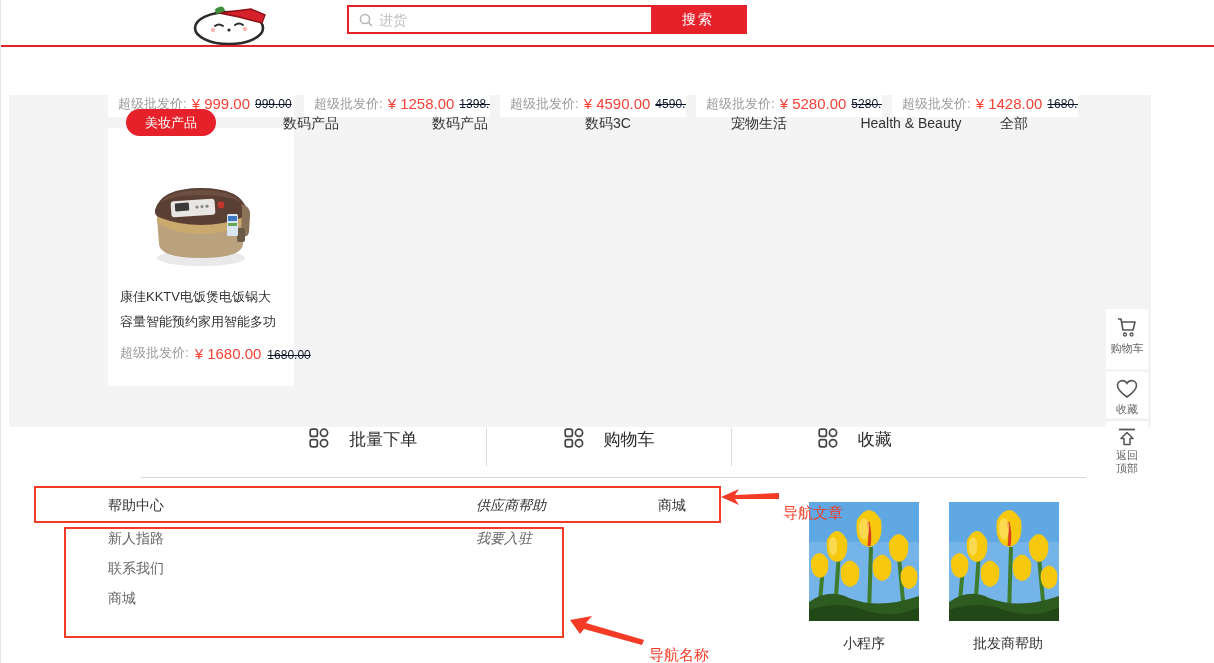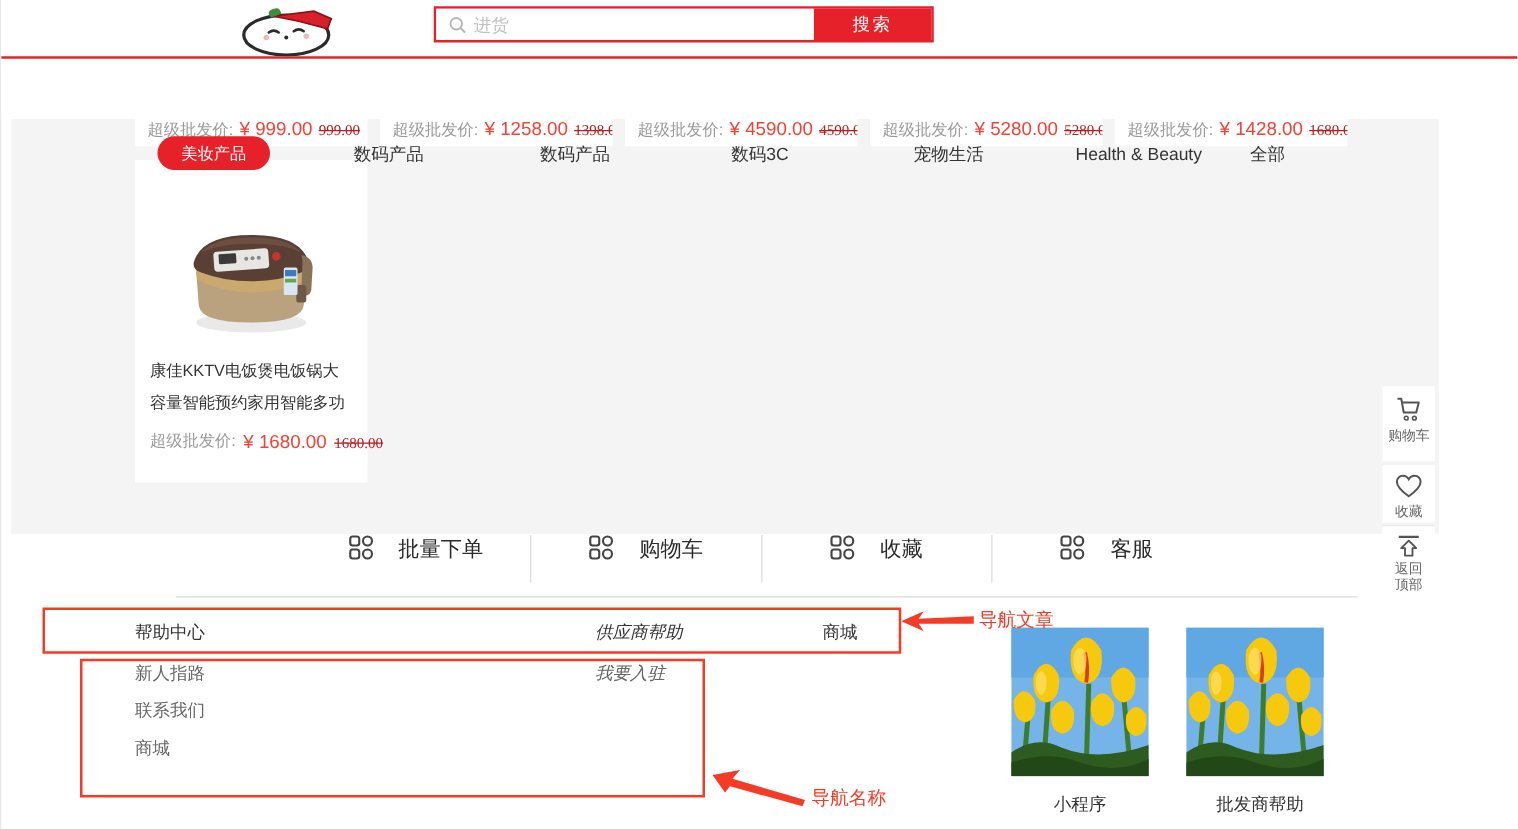--- a/index.html
+++ b/index.html
@@ -28,21 +28,21 @@
               cursor:pointer; white-space:nowrap; }
   .nav-pill { position:absolute; left:125px; top:60px; height:27px; line-height:27px; padding:0 19px;
               background:#e7212a; color:#fff; font-size:13px; border-radius:14px; cursor:pointer; }
 
   
   .band { position:absolute; top:95px; left:8px; width:1142px; height:332px; background:#f4f4f5; }
   .pcard { position:absolute; top:95px; width:186px; height:22px; background:#fff; overflow:hidden;
            display:flex; align-items:flex-start; gap:5px; padding-left:10px; white-space:nowrap; }
   .plabel { color:#9b9b9b; font-size:13px; }
   .pval { color:#f44336; font-size:15px; }
-  .pold { color:#b91c1c; font-size:12px; text-decoration:line-through; padding-top:2px;font-family:Liberation Serif, serif; }
+  .pold { color:#0f172a; font-size:12px; text-decoration:line-through; padding-top:2px; }
 
   .fcard { position:absolute; left:107px; top:128px; width:186px; height:258px; background:#fff; }
   .fimg { margin:38px auto 0; width:120px; height:104px; display:block; }
   .ftitle { margin:14px 12px 0; font-size:13px; color:#333; line-height:25px; height:50px; overflow:hidden; }
   .fprice { margin:10px 12px 0; display:flex; gap:6px; align-items:flex-end; white-space:nowrap; }
 
   
   .tool { position:absolute; left:1105px; width:42px; background:#fff; text-align:center;
           color:#666; font-size:11px; cursor:pointer; }
   .tool svg { display:block; margin:6px auto 2px; }
@@ -61,21 +61,21 @@
   .fcol { position:absolute; top:497px; width:170px; font-size:14px; }
   .fcol .hd { color:#333; cursor:pointer; }
   .fcol .it { color:#666; margin-top:16px; line-height:14px; cursor:pointer; }
   .fcol .it:first-of-type { margin-top:25px; }
   .col1 { left:107px; } .col2 { left:280px; } .col3 { left:475px;font-style:italic; } .col4 { left:657px; }
 
   
   .redbox { position:absolute; border:2px solid #f43b26; z-index:8; pointer-events:none; }
   .rb1 { left:33px; top:486px; width:687px; height:37px; }
   .rb2 { left:63px; top:527px; width:500px; height:111px; }
-  .annlabel { position:absolute; color:#f43b26; font-size:15px; z-index:9; }
+  .annlabel { position:absolute; color:#f43b26; font-size:15px; z-index:9;margin-top:17px; }
   .al1 { left:782px; top:487px; }
   .al2 { left:648px; top:629px; }
   .arrow { position:absolute; z-index:9; }
   .ar1 { left:720px; top:489px; }
   .ar2 { left:567px; top:612px; }
 
   
   .qr { position:absolute; top:502px; width:110px; height:119px; }
   .q1 { left:808px; } .q2 { left:948px; }
   .qrlabel { position:absolute; top:635px; width:110px; text-align:center; font-size:14px; color:#333; }
@@ -219,29 +219,20 @@
     </div>
     <div class="qitem">
       <svg width="20" height="20" viewBox="0 0 20 20">
         <rect x="1.2" y="1.2" width="7.2" height="7.2" rx="2" fill="none" stroke="#444" stroke-width="1.7"></rect>
         <circle cx="15" cy="4.8" r="3.6" fill="none" stroke="#444" stroke-width="1.7"></circle>
         <rect x="1.2" y="11.6" width="7.2" height="7.2" rx="2" fill="none" stroke="#444" stroke-width="1.7"></rect>
         <circle cx="15" cy="15.2" r="3.6" fill="none" stroke="#444" stroke-width="1.7"></circle>
       </svg>
       <span>收藏</span>
     </div>
-    <div class="qitem">
-      <svg width="20" height="20" viewBox="0 0 20 20">
-        <rect x="1.2" y="1.2" width="7.2" height="7.2" rx="2" fill="none" stroke="#444" stroke-width="1.7"></rect>
-        <circle cx="15" cy="4.8" r="3.6" fill="none" stroke="#444" stroke-width="1.7"></circle>
-        <rect x="1.2" y="11.6" width="7.2" height="7.2" rx="2" fill="none" stroke="#444" stroke-width="1.7"></rect>
-        <circle cx="15" cy="15.2" r="3.6" fill="none" stroke="#444" stroke-width="1.7"></circle>
-      </svg>
-      <span>客服</span>
-    </div>
   </div>
 
   <div class="fdivider"></div>
 
   <div class="fcol col1">
     <div class="hd">帮助中心</div>
     <div class="it">新人指路</div>
     <div class="it">联系我们</div>
     <div class="it">商城</div>
   </div>

